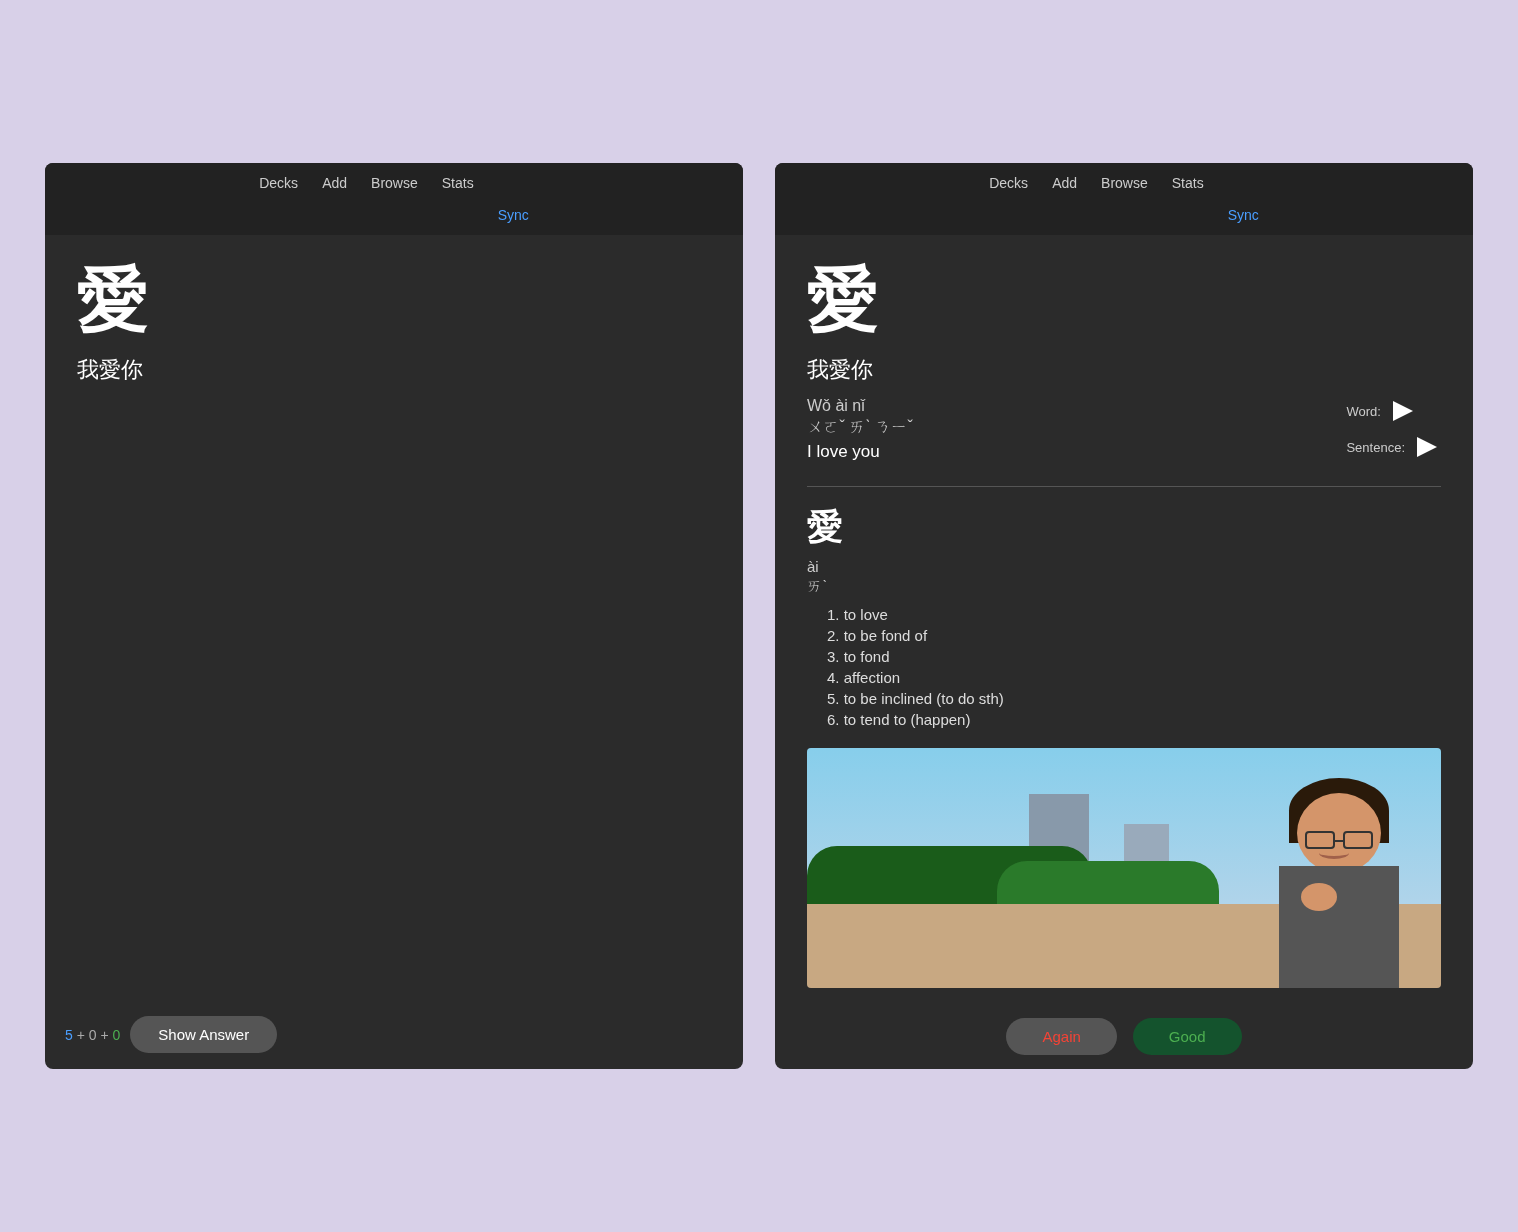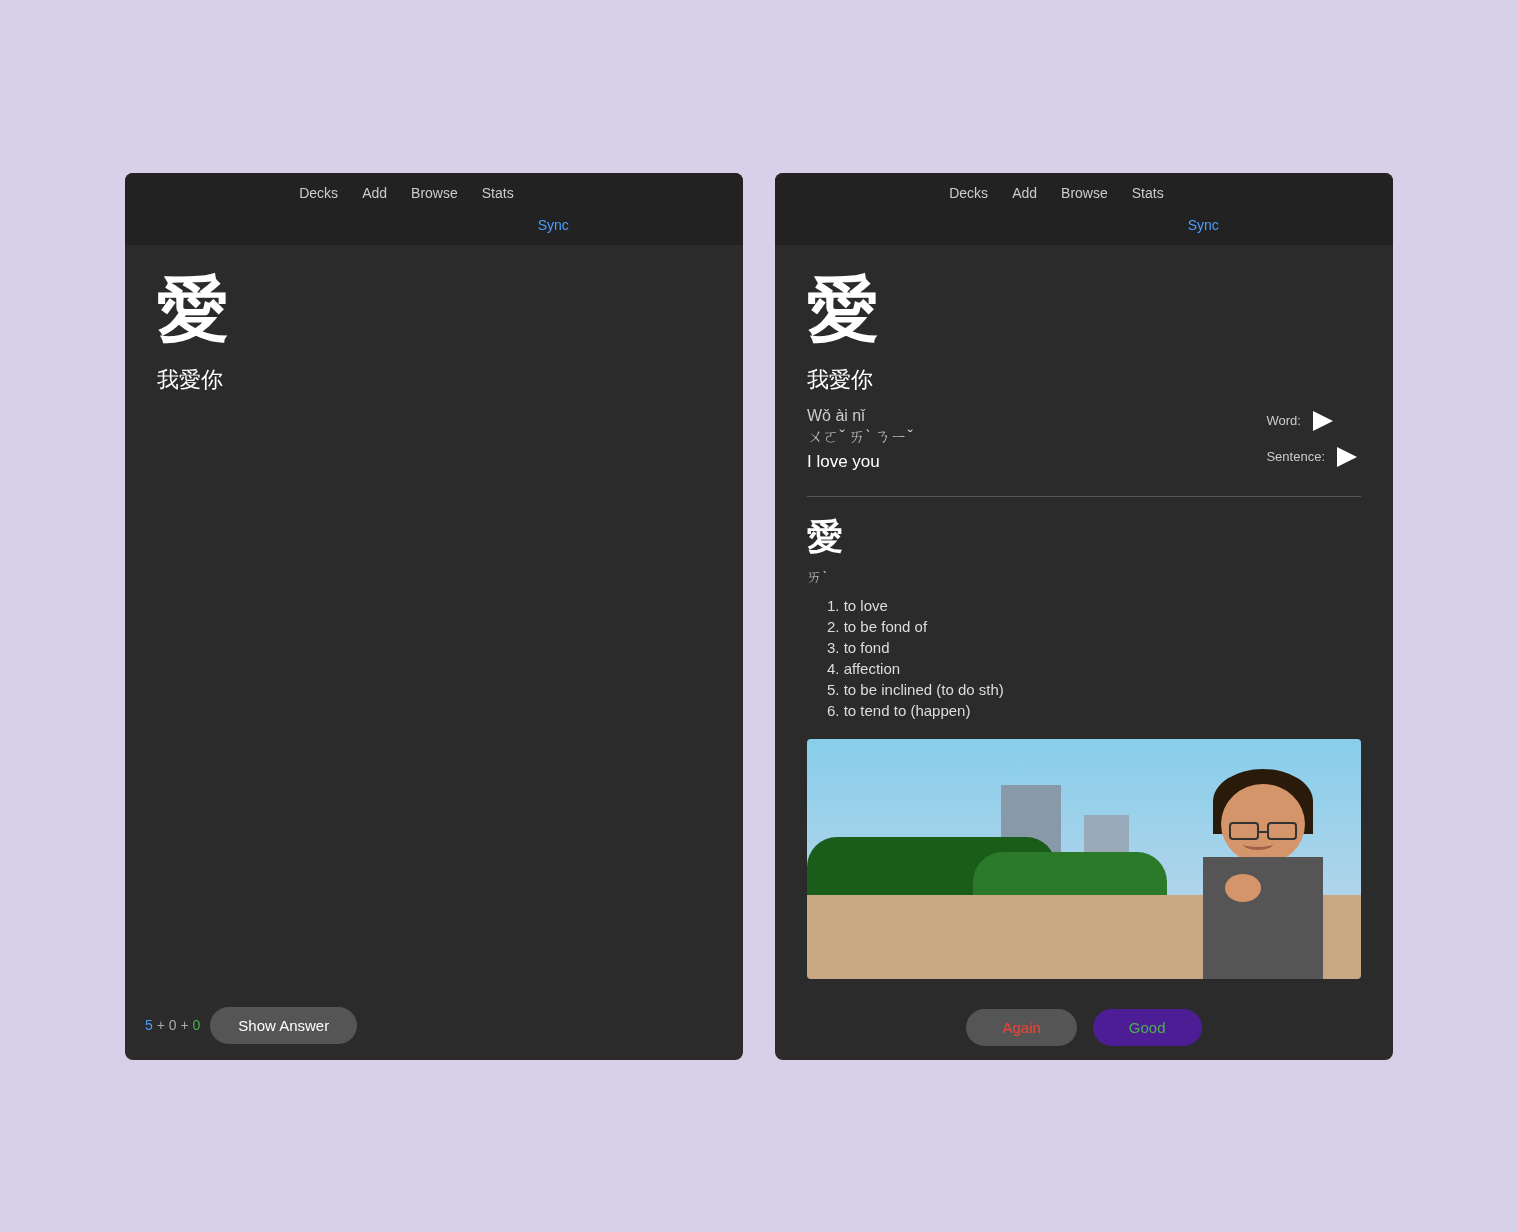--- a/index.html
+++ b/index.html
@@ -8,21 +8,21 @@
       display: flex;
       justify-content: center;
       align-items: center;
       min-height: 100vh;
       font-family: -apple-system, BlinkMacSystemFont, "Segoe UI", sans-serif;
       padding: 20px;
     }
     .container {
       display: flex;
       gap: 32px;
-      width: 1268px;
+      width: 1428px;
     }
     .panel {
       background: #2b2b2b;
       border-radius: 8px;
       overflow: hidden;
       flex: 1;
       display: flex;
       flex-direction: column;
       color: white;
     }
@@ -230,21 +230,21 @@
       padding: 10px 36px;
       font-size: 15px;
       cursor: pointer;
       font-weight: 500;
     }
     .again-btn {
       background: #555;
       color: #f44336;
     }
     .good-btn {
-      background: #4c1d95;
+      background: #14532d;
       color: #4caf50;
     }
   </style>
 </head>
 <body>
 
 <div class="container">
 
   <div class="panel">
     <div class="nav">
@@ -301,20 +301,21 @@
               <span class="play-icon"></span>
             </button>
           </div>
         </div>
       </div>
 
       <hr class="divider">
 
       <div class="word-section">
         <div class="word-cn">愛</div>
+        <div class="word-pinyin">ài</div>
         <div class="word-zhuyin">ㄞˋ</div>
         <ol class="definitions">
           <li data-num="1">to love</li>
           <li data-num="2">to be fond of</li>
           <li data-num="3">to fond</li>
           <li data-num="4">affection</li>
           <li data-num="5">to be inclined (to do sth)</li>
           <li data-num="6">to tend to (happen)</li>
         </ol>
       </div>

